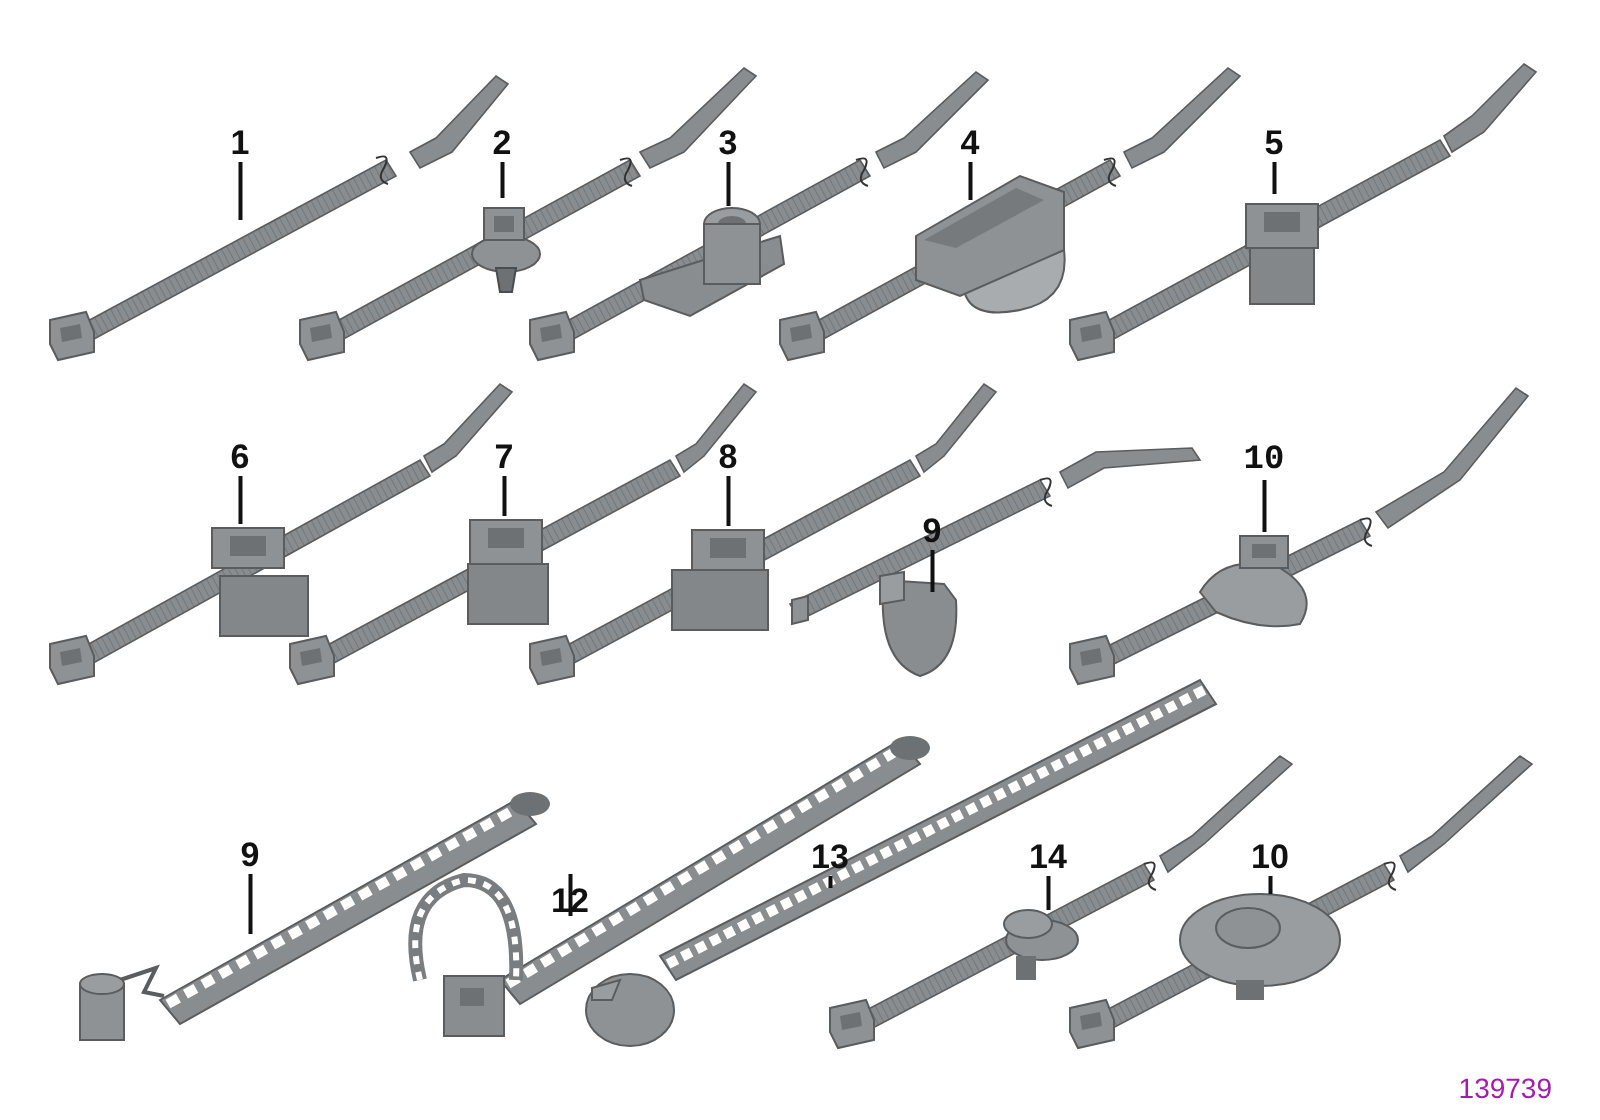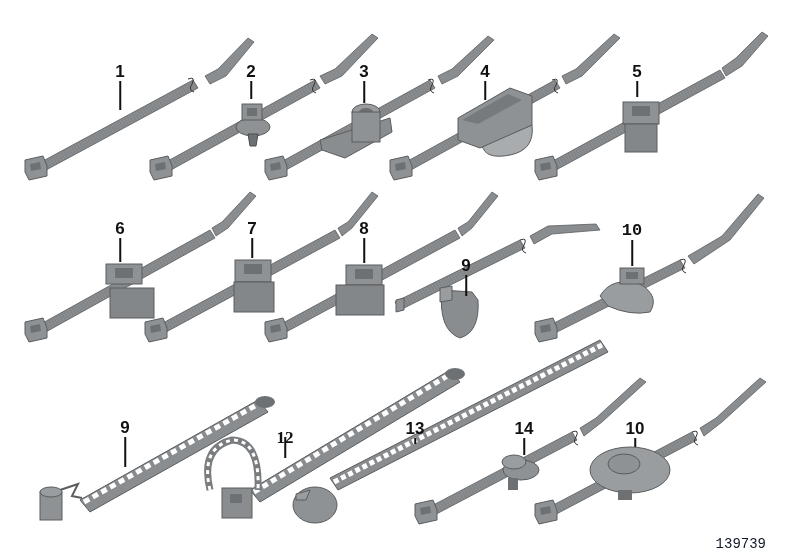--- a/index.html
+++ b/index.html
@@ -1,20 +1,20 @@
 <!DOCTYPE html>
 <html><head>
 <meta charset="utf-8">
 <style>
   html, body { margin: 0; padding: 0; background: #ffffff; }
   body { width: 800px; height: 560px; position: relative; overflow: hidden; font-family: "Liberation Sans", sans-serif; }
   #canvas { position: absolute; left: 0; top: 0; width: 800px; height: 560px; }
   .callout-num { position: absolute; font-family: "Liberation Sans", sans-serif; font-weight: bold; font-size: 17px; color: #111111; transform: translateX(-50%); line-height: 1; }
   .leader { position: absolute; width: 1.5px; background: #111111; transform: translateX(-50%); }
-  .diagram-id { position: absolute; right: 34px; bottom: 8px; font-family: Liberation Mono, monospace; font-size: 14px; color: #0f172a; }
+  .diagram-id { position: absolute; right: 24px; bottom: 8px; font-family: Liberation Sans, sans-serif; font-size: 14px; color: #a21caf; }
 </style>
 </head>
 <body>
 
 <svg id="canvas" viewBox="0 0 800 560" xmlns="http://www.w3.org/2000/svg">
   <defs>
     <pattern id="ribs" width="3" height="3" patternUnits="userSpaceOnUse" patternTransform="rotate(-28)">
       <rect width="3" height="3" fill="#8a8d8f"></rect>
       <line x1="0" y1="0" x2="0" y2="3" stroke="#74777a" stroke-width="1"></line>
     </pattern>
@@ -173,21 +173,21 @@
     <div class="callout-num" style="left: 252px; top: 220px;">7</div>
     <div class="leader" style="left: 252px; top: 238px; height: 20px;"></div>
     <div class="callout-num" style="left: 364px; top: 220px;">8</div>
     <div class="leader" style="left: 364px; top: 238px; height: 25px;"></div>
     <div class="callout-num" style="left: 466px; top: 257px;">9</div>
     <div class="leader" style="left: 466px; top: 275px; height: 21px;"></div>
     <div class="callout-num" style="left: 632px; top: 222px; font-family: Liberation Mono, monospace;">10</div>
     <div class="leader" style="left: 632px; top: 240px; height: 26px;"></div>
     <div class="callout-num" style="left: 125px; top: 419px;">9</div>
     <div class="leader" style="left: 125px; top: 437px; height: 30px;"></div>
-    <div class="callout-num" style="left: 285px; top: 429px; font-family: Liberation Serif, serif;">12</div>
+    <div class="callout-num" style="left: 285px; top: 442px;">12</div>
     <div class="leader" style="left: 285px; top: 437px; height: 21px;"></div>
     <div class="callout-num" style="left: 415px; top: 420px;">13</div>
     <div class="leader" style="left: 415px; top: 438px; height: 6px;"></div>
     <div class="callout-num" style="left: 524px; top: 420px;">14</div>
     <div class="leader" style="left: 524px; top: 438px; height: 17px;"></div>
     <div class="callout-num" style="left: 635px; top: 420px;">10</div>
     <div class="leader" style="left: 635px; top: 438px; height: 9px;"></div>
   </div>
 
 <div class="diagram-id">139739</div>

